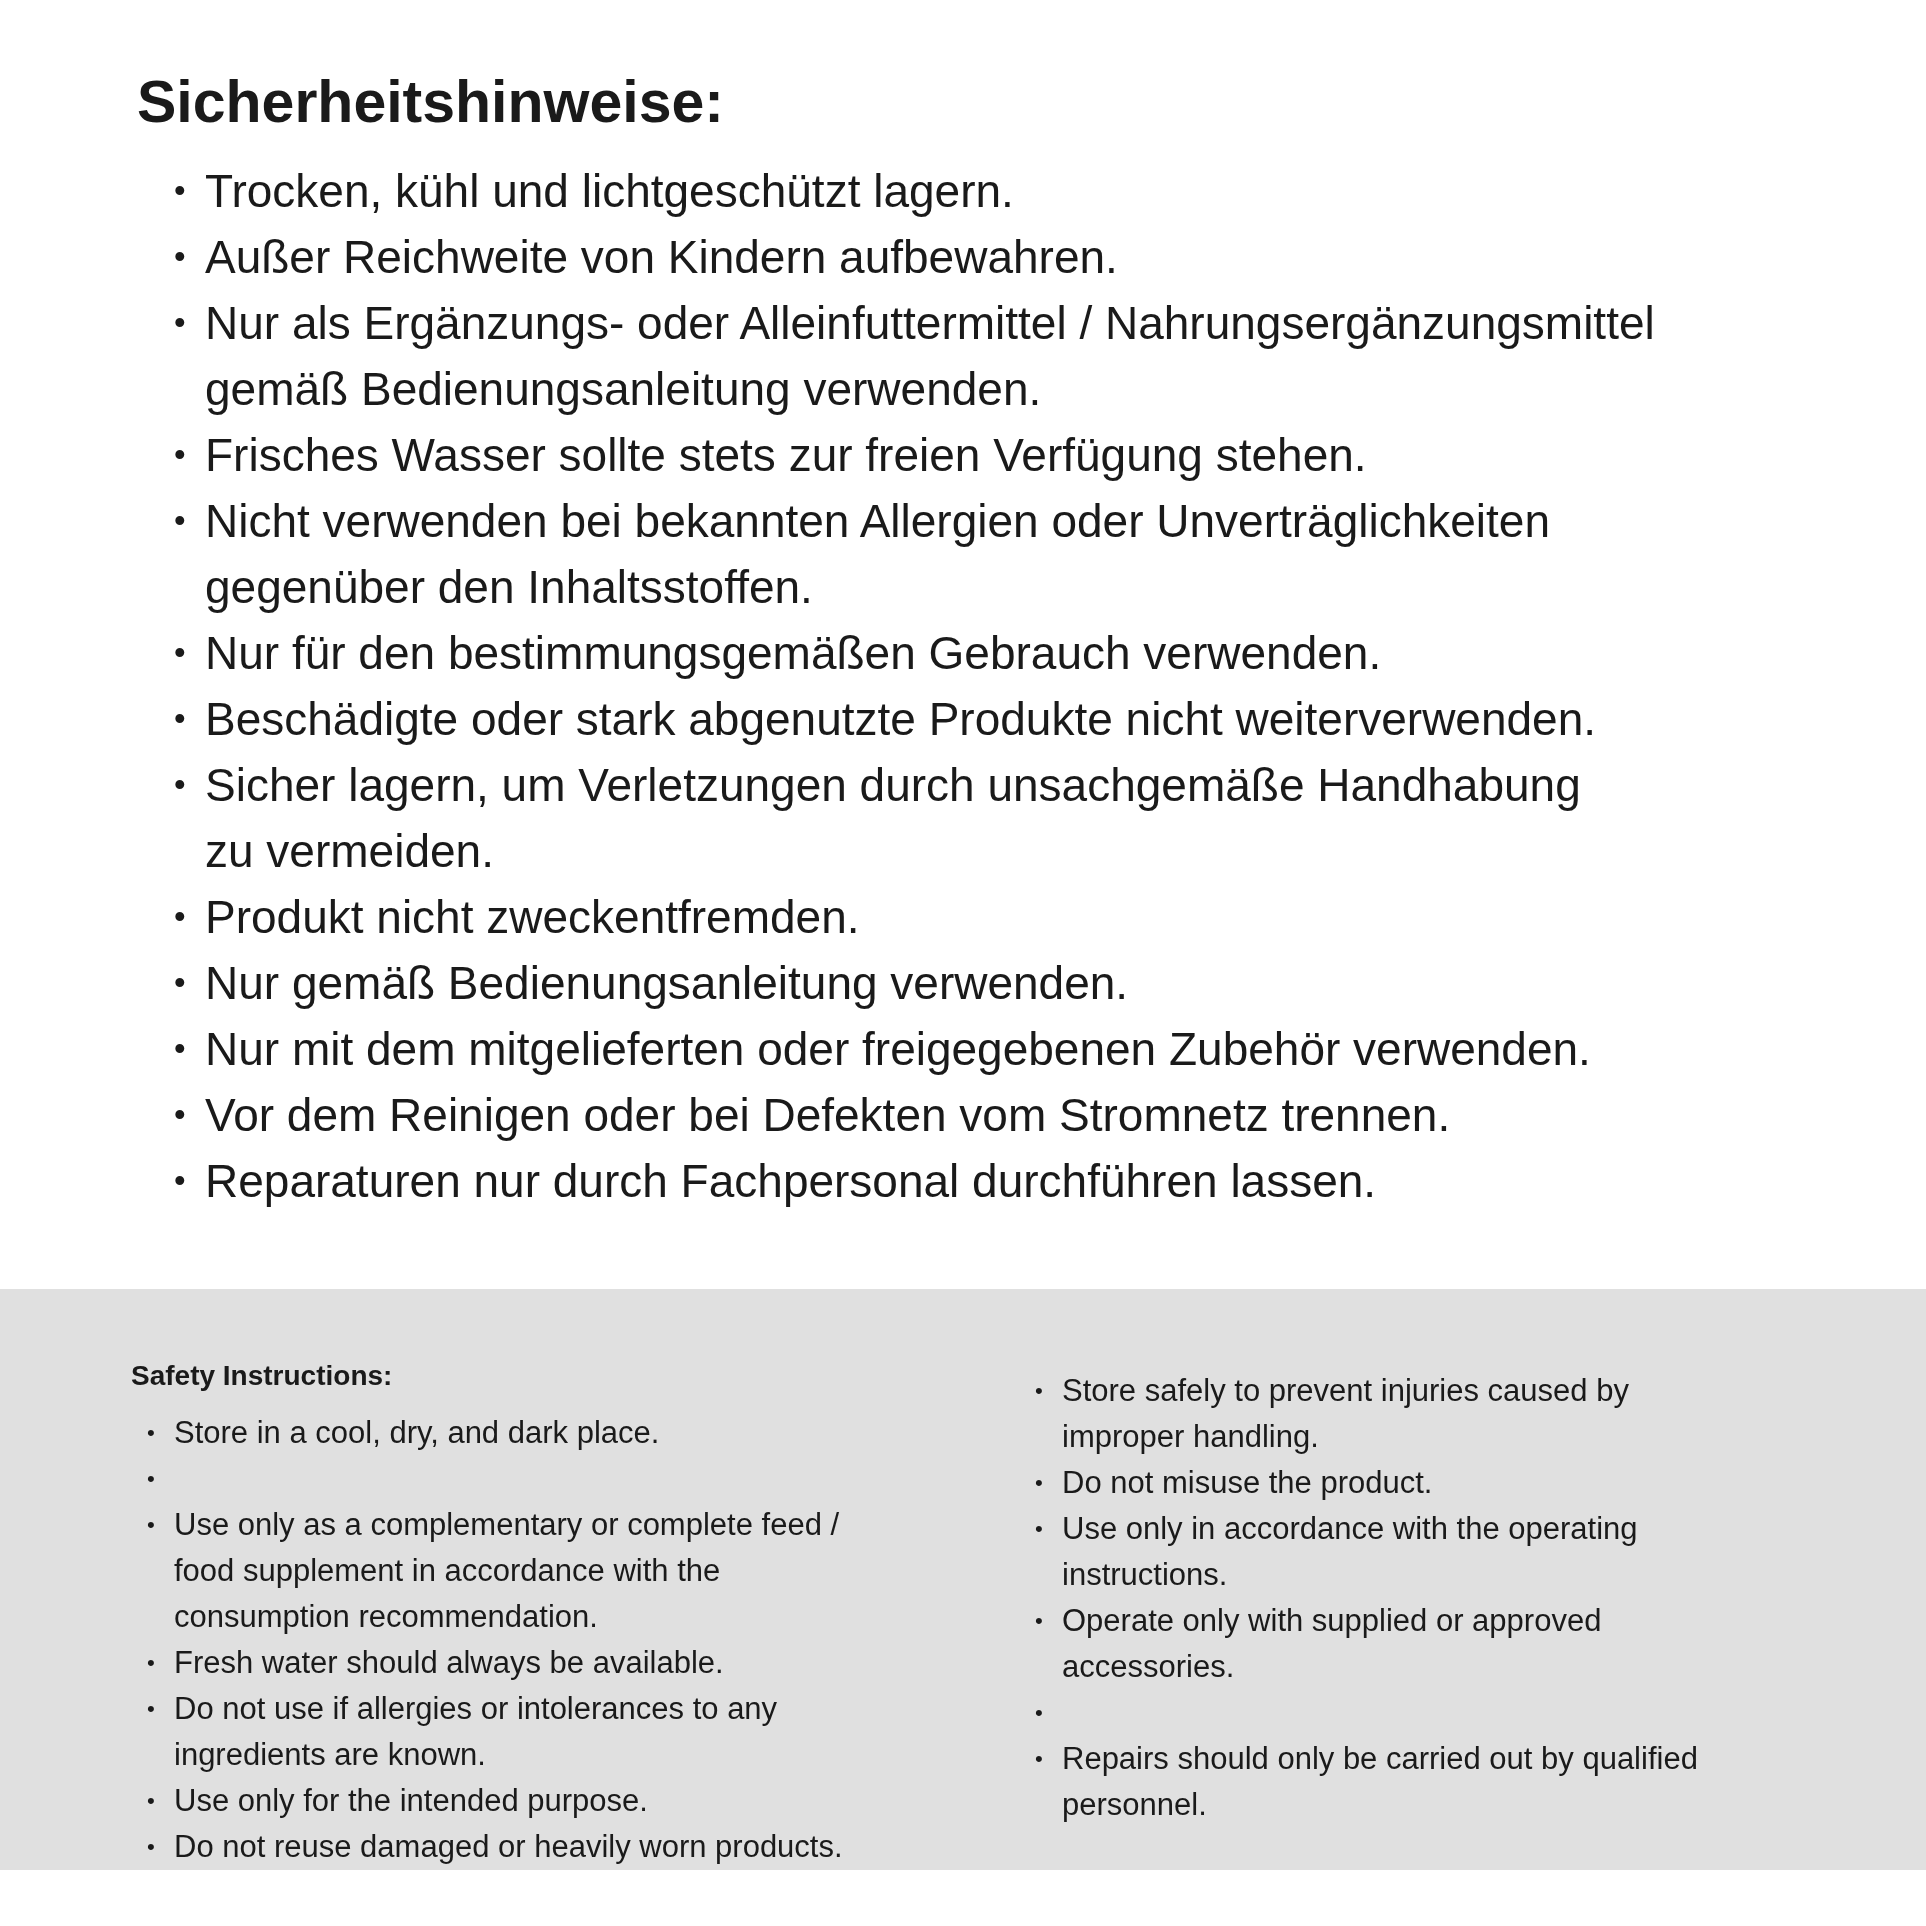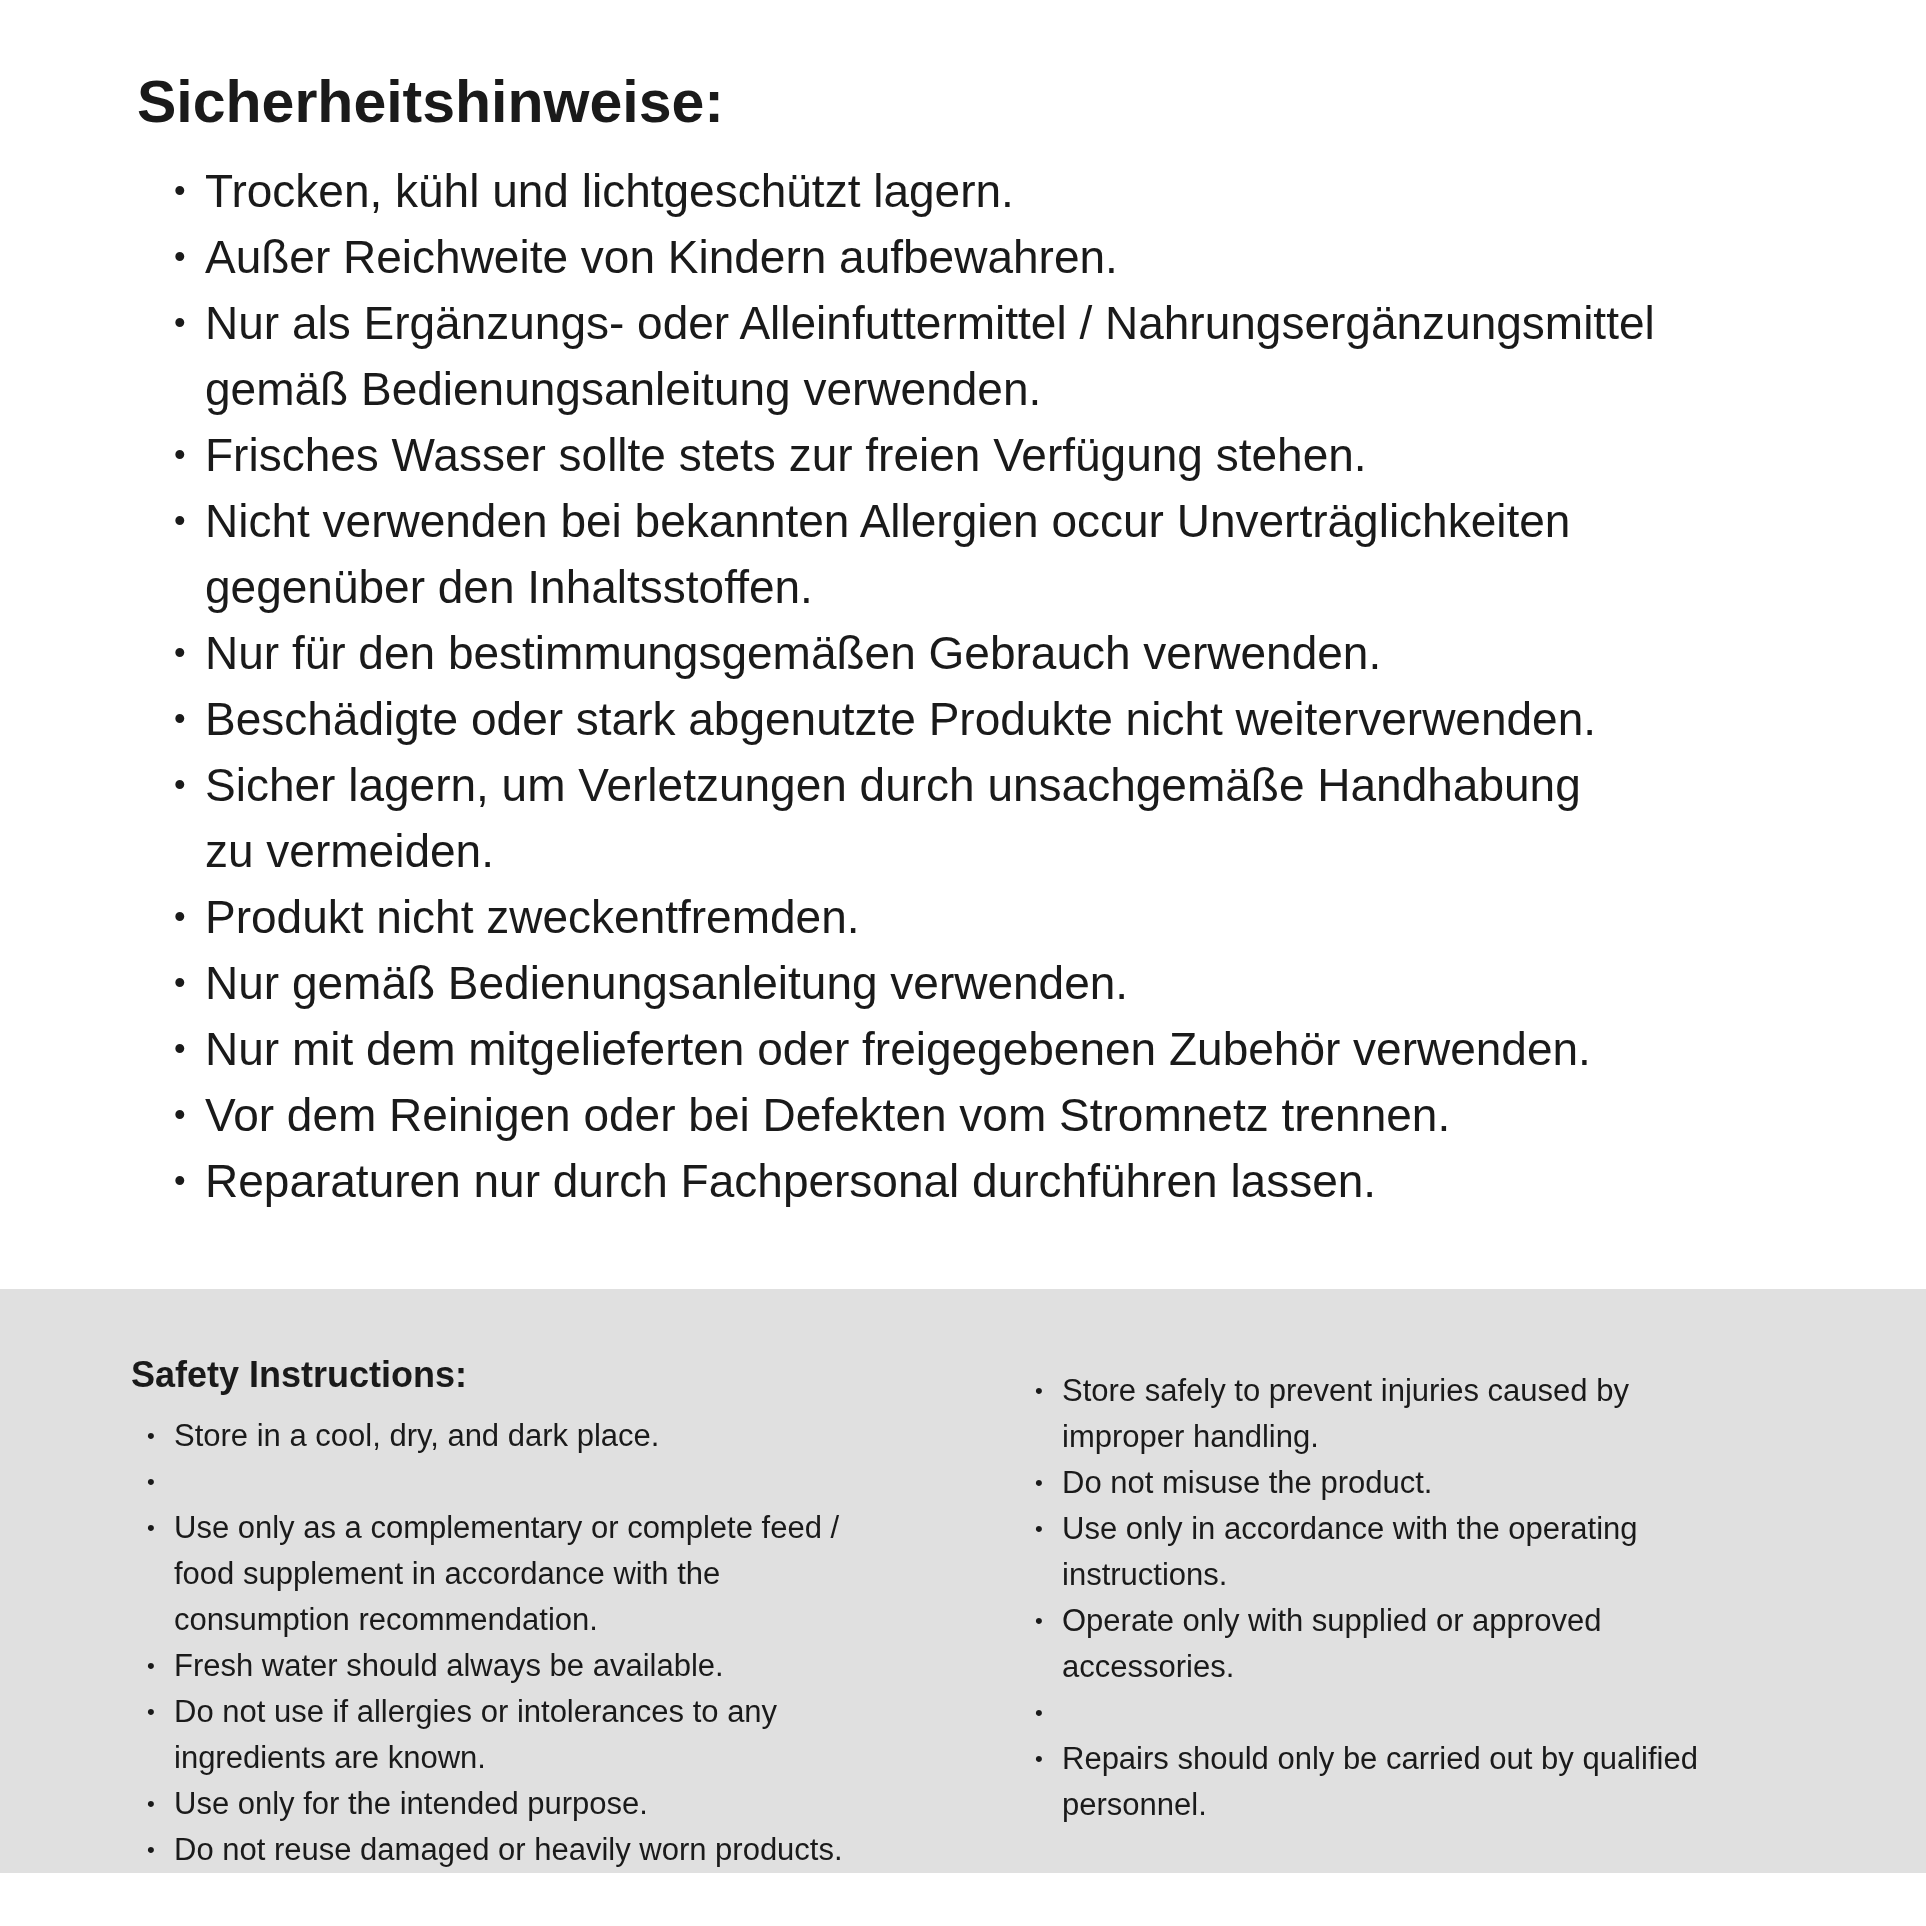--- a/index.html
+++ b/index.html
@@ -50,22 +50,22 @@
     flex: 1 1 auto;
     background: var(--band);
     padding: 62px 39px 0 131px;
     display: flex;
     gap: 44px;
   }
   .col-left  { flex: 0 0 auto; width: 860px; }
   .col-right { flex: 1 1 auto; margin-top: 16.7px; }
 
   .english-title {
-    margin: 4px 0 18px 0;
-    font-size: 36px;
+    margin: 10px 0 18px 0;
+    font-size: 28px;
     line-height: 1.1;
     font-weight: 700;
   }
   .en-list {
     font-size: 31px;
     line-height: 46px;
   }
   .en-list .bullet { width: 27px; font-size: 0.72em; line-height: inherit; }
   .col-left .en-list { padding-left: 16px; }
 </style>
@@ -89,21 +89,21 @@
           <span class="bullet">•</span>
           <span class="item-text">Nur als Ergänzungs- oder Alleinfuttermittel / Nahrungsergänzungsmittel
 gemäß Bedienungsanleitung verwenden.</span>
         </li>
         <li>
           <span class="bullet">•</span>
           <span class="item-text">Frisches Wasser sollte stets zur freien Verfügung stehen.</span>
         </li>
         <li>
           <span class="bullet">•</span>
-          <span class="item-text">Nicht verwenden bei bekannten Allergien occur Unverträglichkeiten
+          <span class="item-text">Nicht verwenden bei bekannten Allergien oder Unverträglichkeiten
 gegenüber den Inhaltsstoffen.</span>
         </li>
         <li>
           <span class="bullet">•</span>
           <span class="item-text">Nur für den bestimmungsgemäßen Gebrauch verwenden.</span>
         </li>
         <li>
           <span class="bullet">•</span>
           <span class="item-text">Beschädigte oder stark abgenutzte Produkte nicht weiterverwenden.</span>
         </li>

